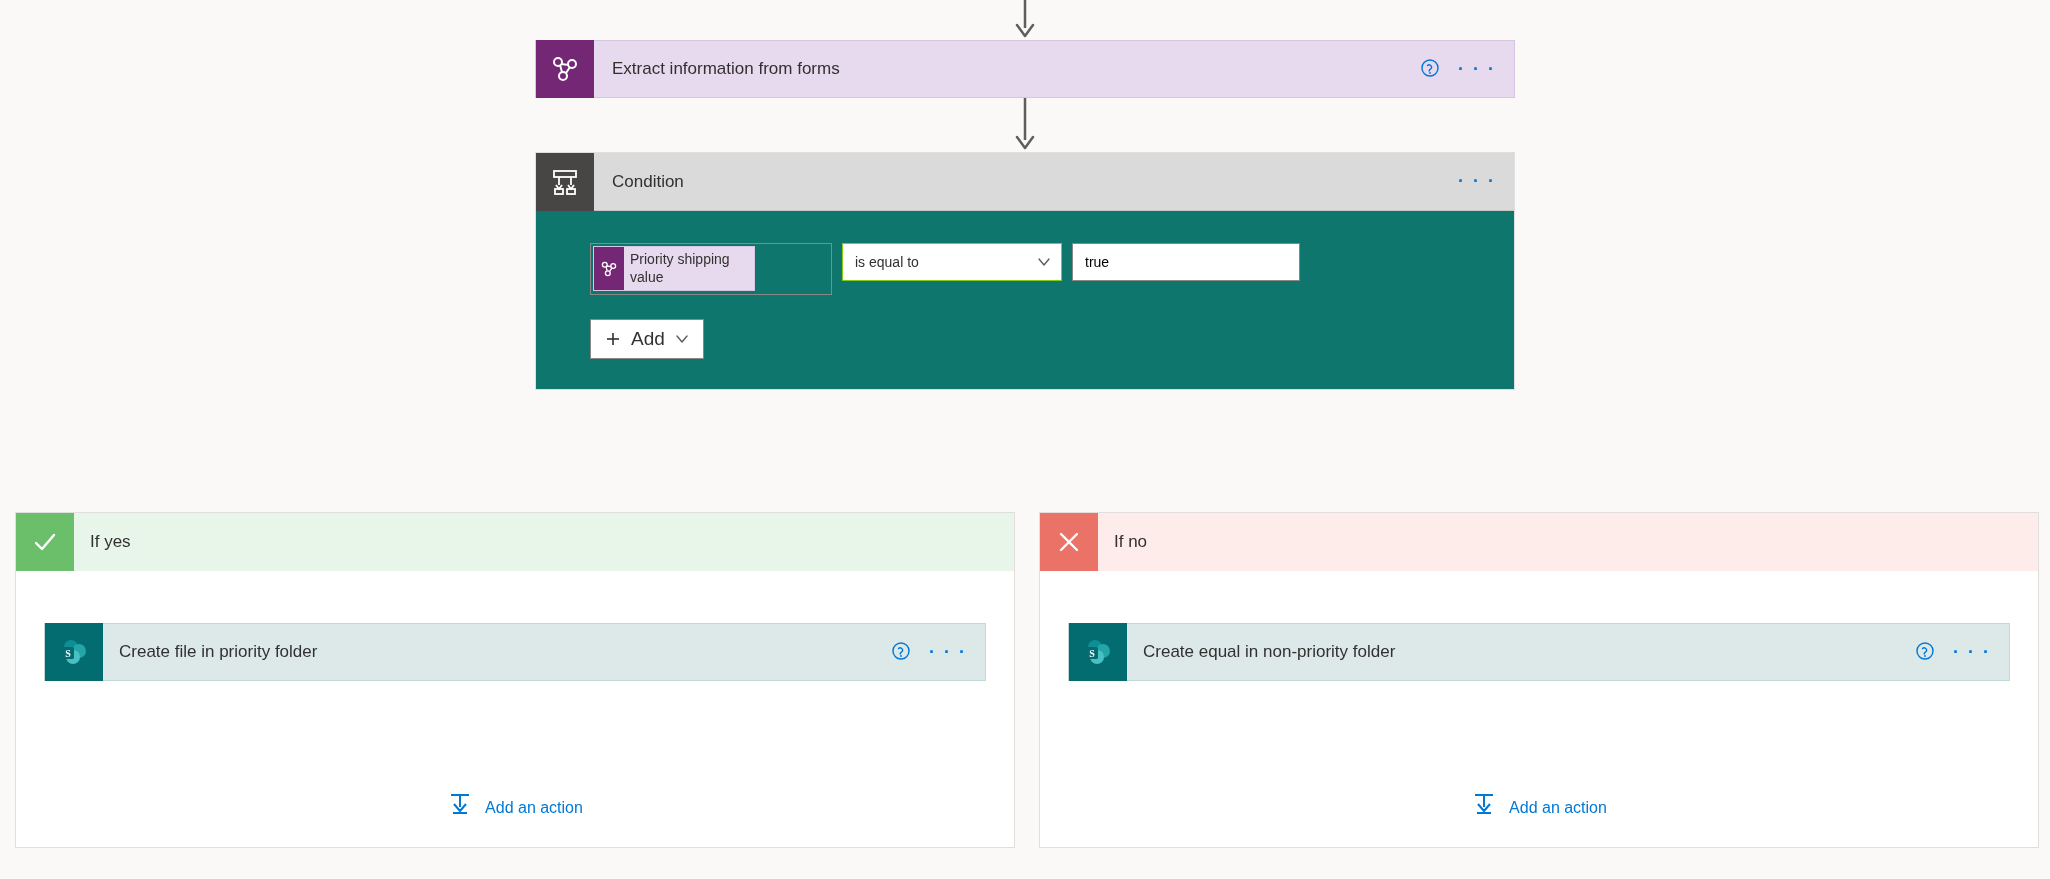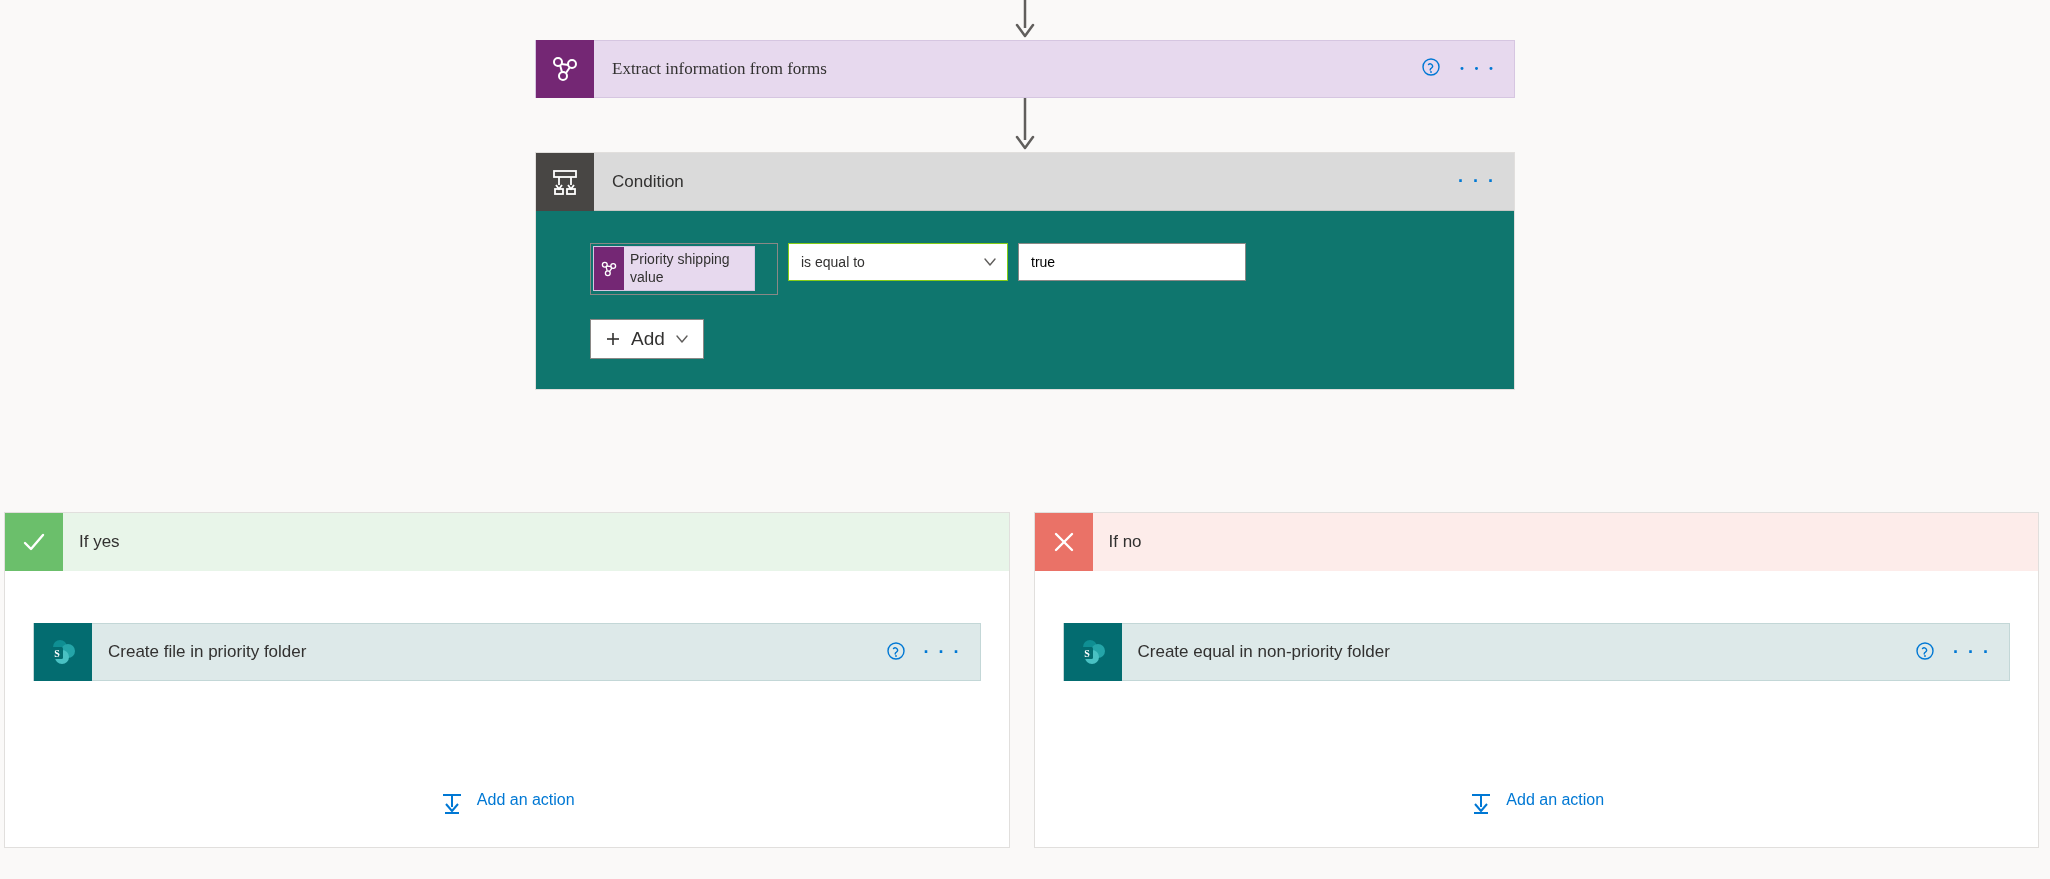--- a/index.html
+++ b/index.html
@@ -31,21 +31,20 @@
   }
 
   
   .extract-card {
     width: 100%;
     display: flex;
     align-items: center;
     background: #e7d9ee;
     border: 1px solid #d6c6e1;
     height: 58px;
-    font-family: Liberation Serif, serif;
   }
   .extract-icon {
     width: 58px;
     height: 58px;
     background: #742774;
     display: flex;
     align-items: center;
     justify-content: center;
     flex-shrink: 0;
   }
@@ -98,21 +97,21 @@
   }
   .condition-body {
     padding: 32px 54px 30px 54px;
   }
   .cond-row {
     display: flex;
     align-items: flex-start;
     gap: 10px;
   }
   .operand-box {
-    width: 188px;
+    width: 242px;
     border: 1px solid #8a8886;
     display: flex;
     align-items: flex-start;
     padding: 2px;
     min-height: 52px;
   }
   .token {
     display: flex;
     align-items: stretch;
     background: #e7d9ee;
@@ -167,21 +166,21 @@
     cursor: pointer;
     font-size: 19px;
     font-family: inherit;
     color: #323130;
   }
 
   
   .branches {
     position: absolute;
     top: 512px;
-    left: 4px;
+    left: 15px;
     right: 11px;
     display: flex;
     gap: 24px;
   }
   .branch {
     flex: 1;
     background: #fff;
     border: 1px solid #e1dfdd;
     display: flex;
     flex-direction: column;
@@ -235,21 +234,21 @@
     font-size: 17px;
   }
   .add-action {
     margin-top: auto;
     padding-top: 110px;
     display: flex;
     justify-content: center;
   }
   .add-action-btn {
     display: inline-flex;
-    align-items: flex-start;
+    align-items: flex-end;
     gap: 12px;
     color: #0078d4;
     cursor: pointer;
     font-size: 16px;
   }
 </style>
 </head>
 <body>
 
 <div class="main-col">

